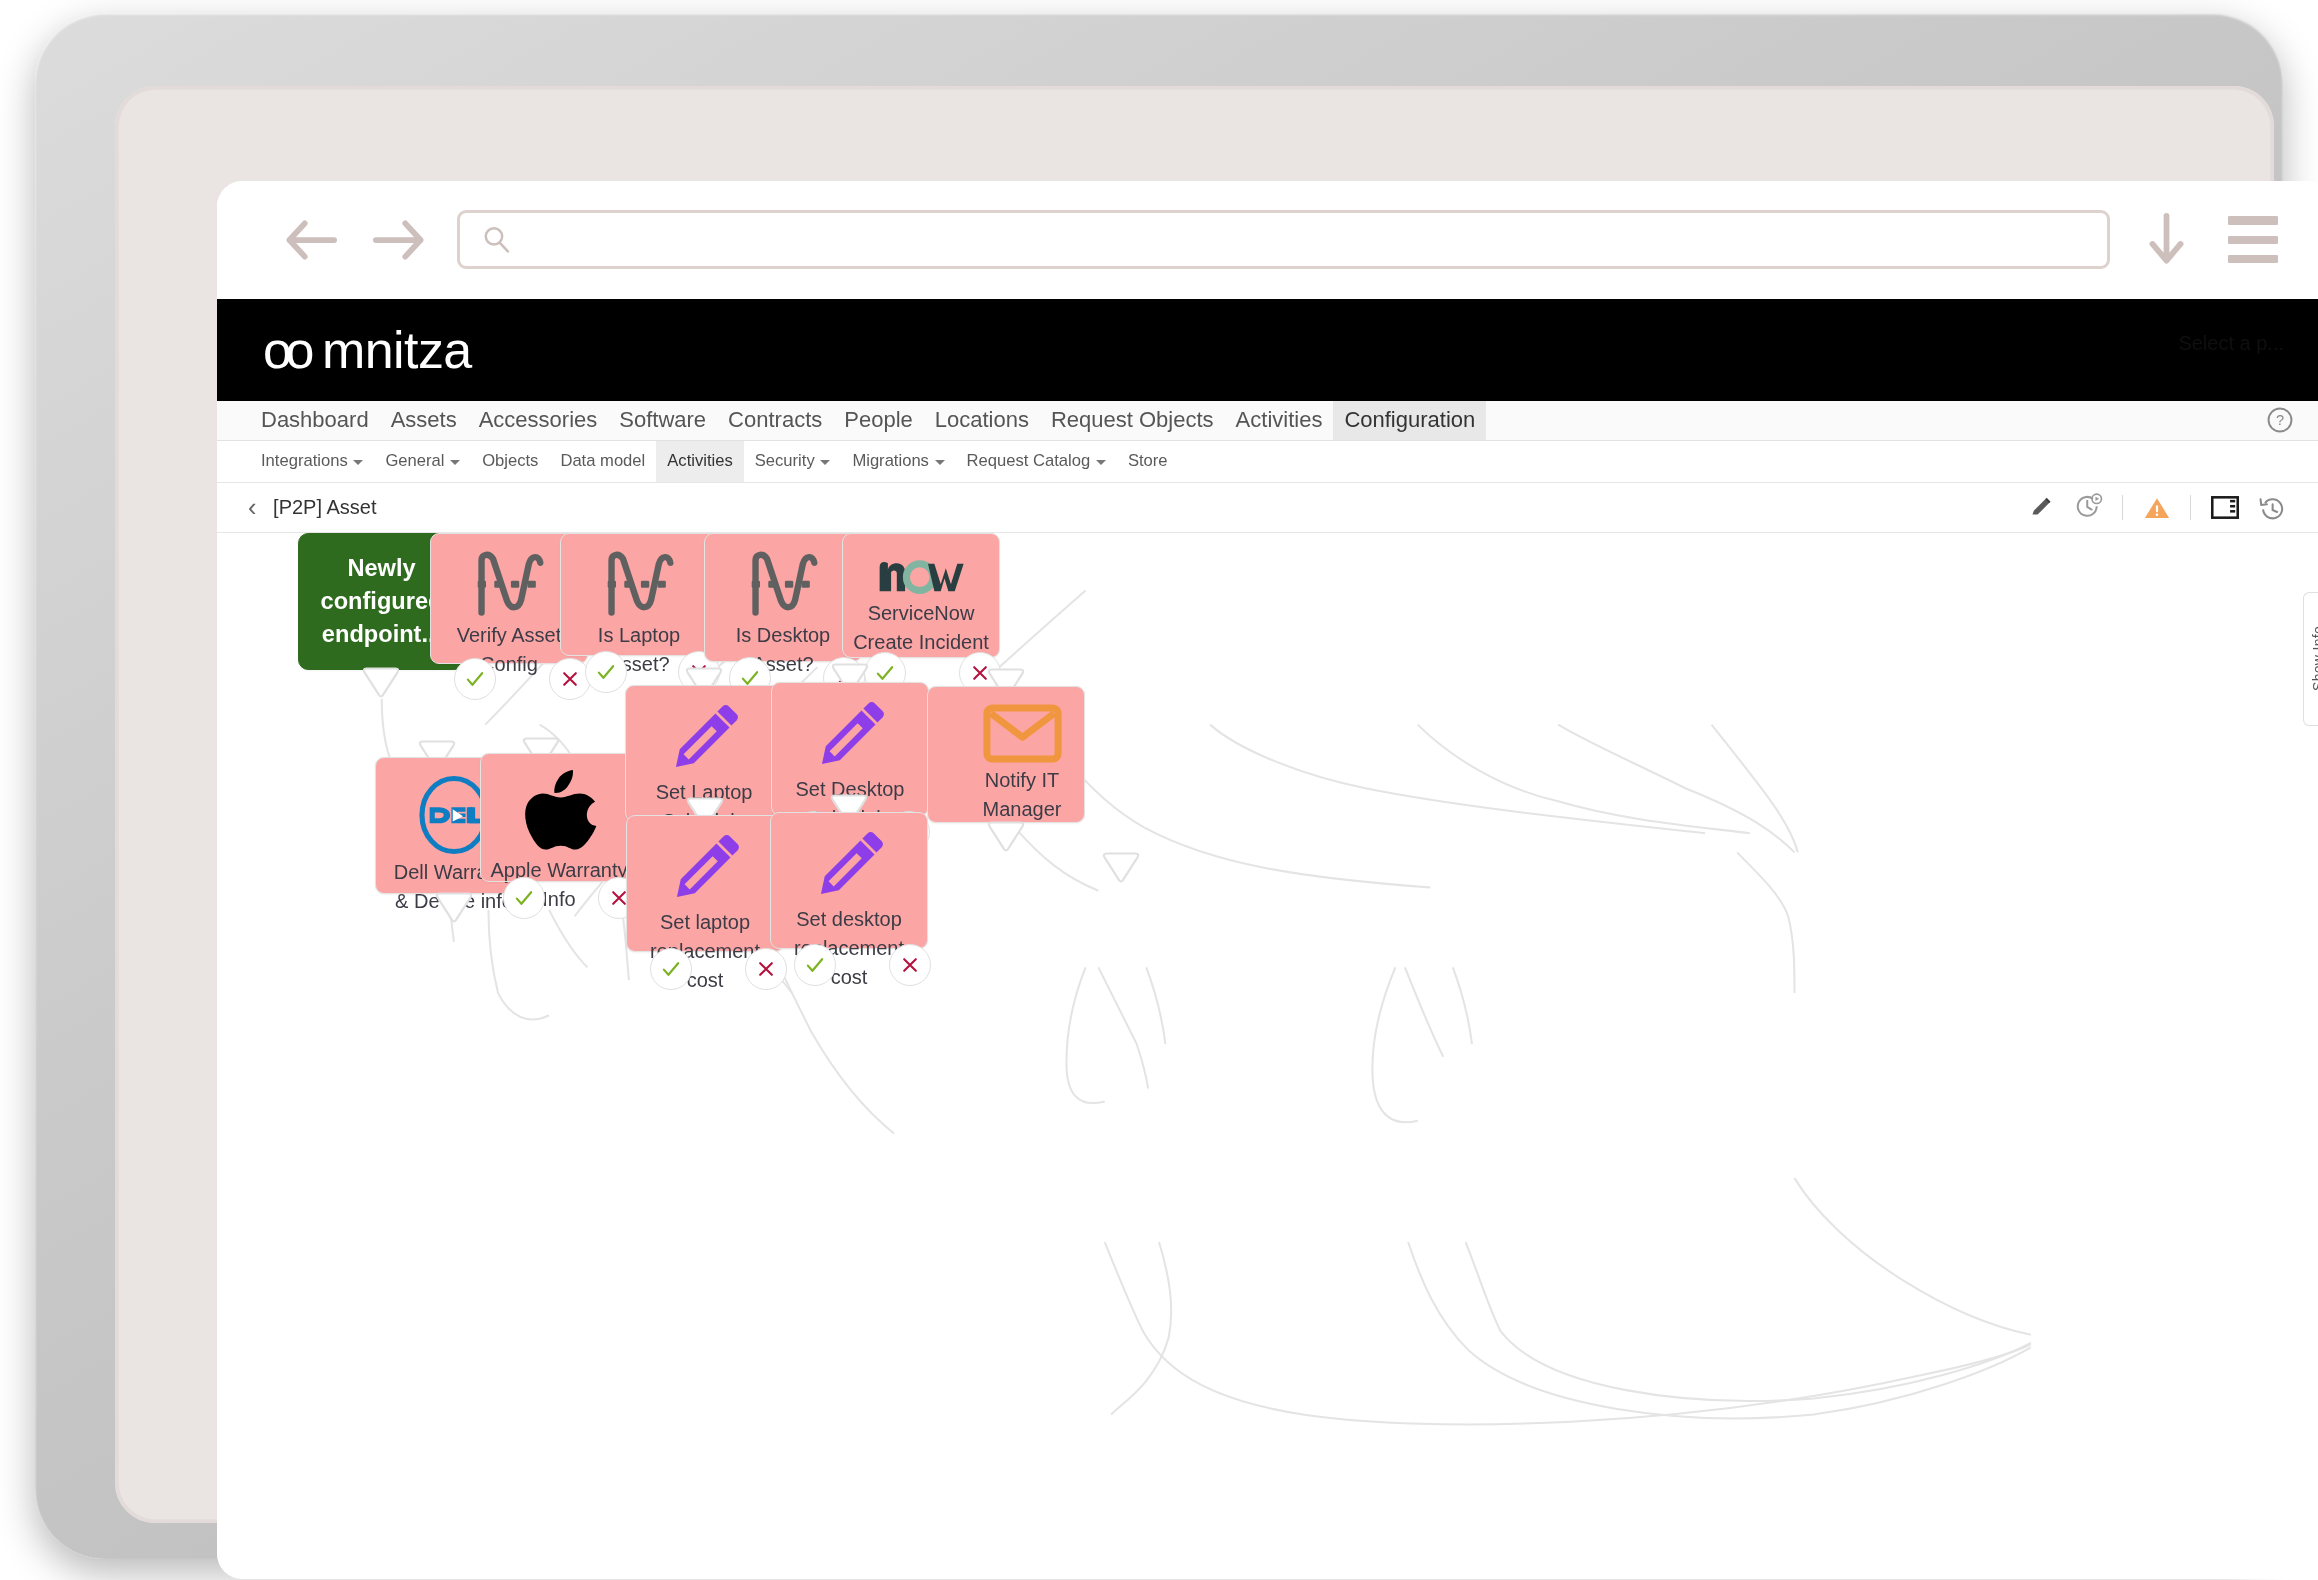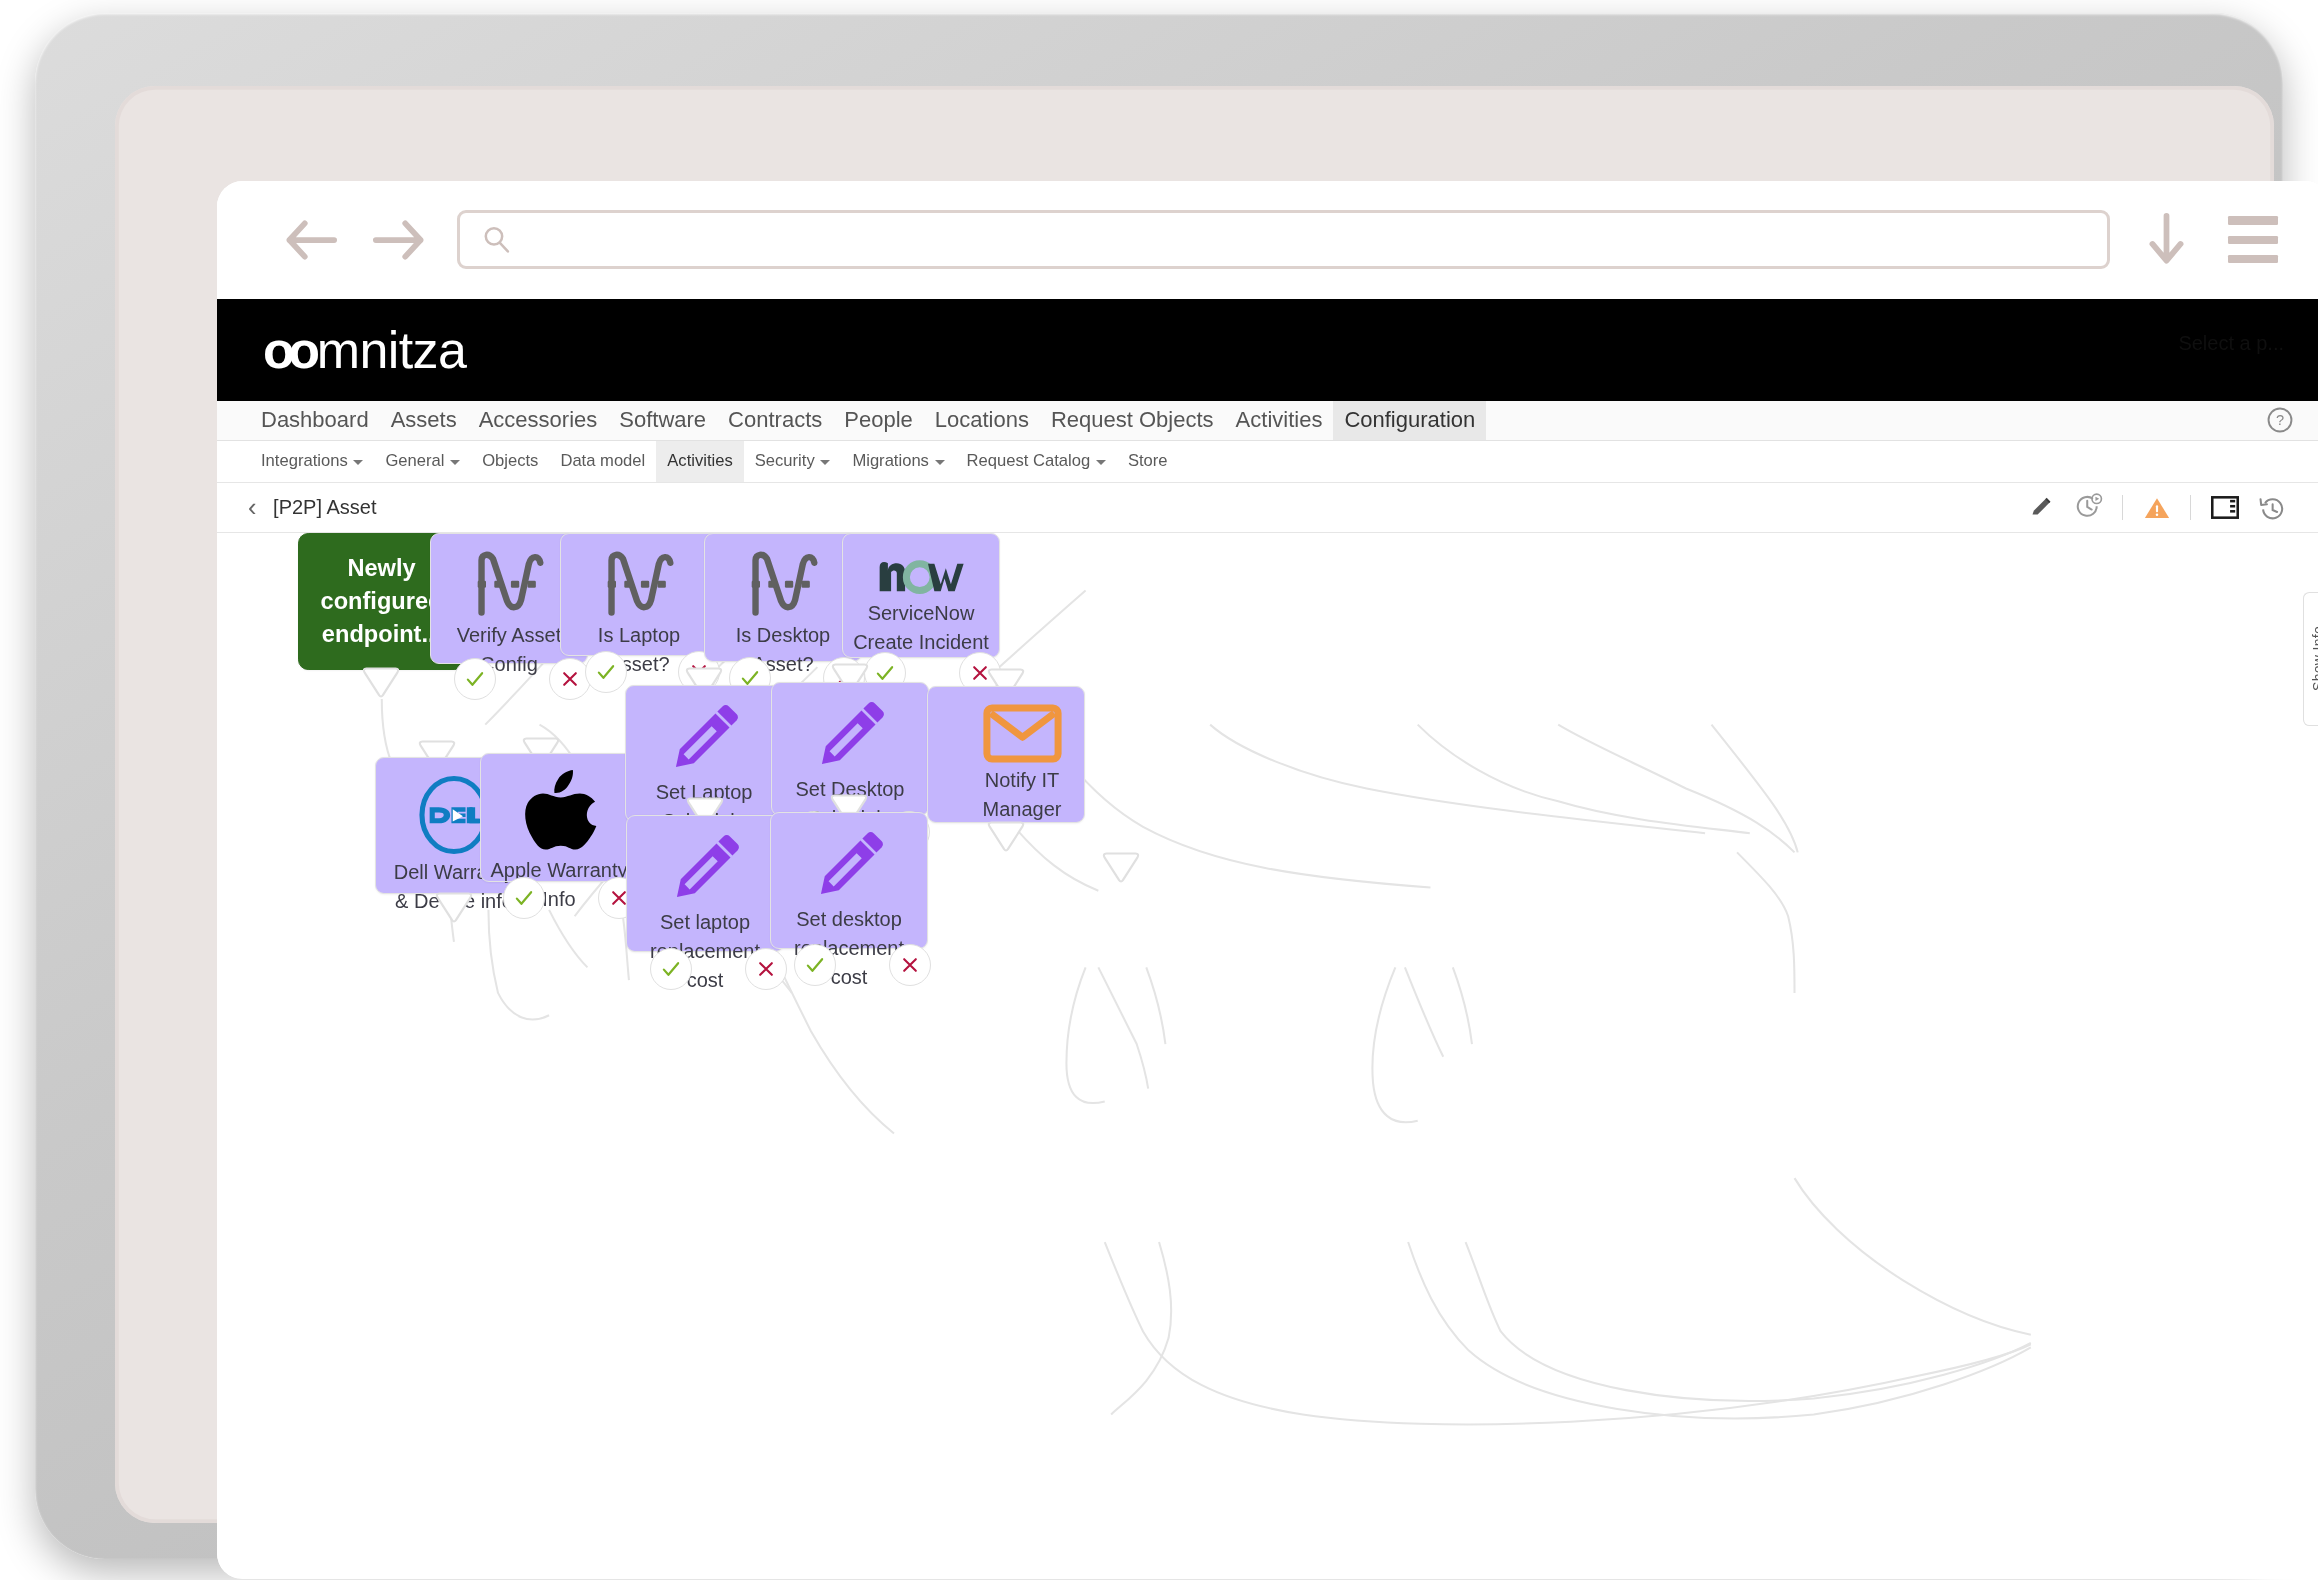--- a/index.html
+++ b/index.html
@@ -93,22 +93,22 @@
   #brand-logo {
     color: #ffffff;
     font-size: 52px;
     font-weight: 400;
     letter-spacing: -0.6px;
     display: flex; align-items: baseline;
     line-height: 1;
   }
   #brand-logo .oo {
     letter-spacing: -6.4px;
-    margin-right: 3px;
-    font-weight: 700;
+    margin-right: 14px;
+    font-weight: 400;
   }
   #header-right-text {
     position: absolute;
     right: 47px; top: 33px;
     color: #111111;
     font-size: 20px;
     opacity: .92;
     white-space: nowrap;
   }
 
@@ -200,21 +200,21 @@
     height: 1045px;
     background: #ffffff;
     overflow: hidden;
   }
   #edge-layer { position: absolute; inset: 0; width: 100%; height: 100%; }
 
   .wf-node {
     position: absolute;
     border: 1.9px solid #e3e3e3;
     border-radius: 9px;
-    background: #c4b5fd;
+    background: #fca5a5;
     display: flex; flex-direction: column;
     align-items: center; justify-content: flex-start;
     padding-top: 16.6px;
     cursor: pointer;
     box-shadow: 0 0.6px 1.9px rgba(0,0,0,.05);
   }
   .wf-node .node-icon {
     height: 96px;
     display: flex; align-items: center; justify-content: center;
     width: 100%;

